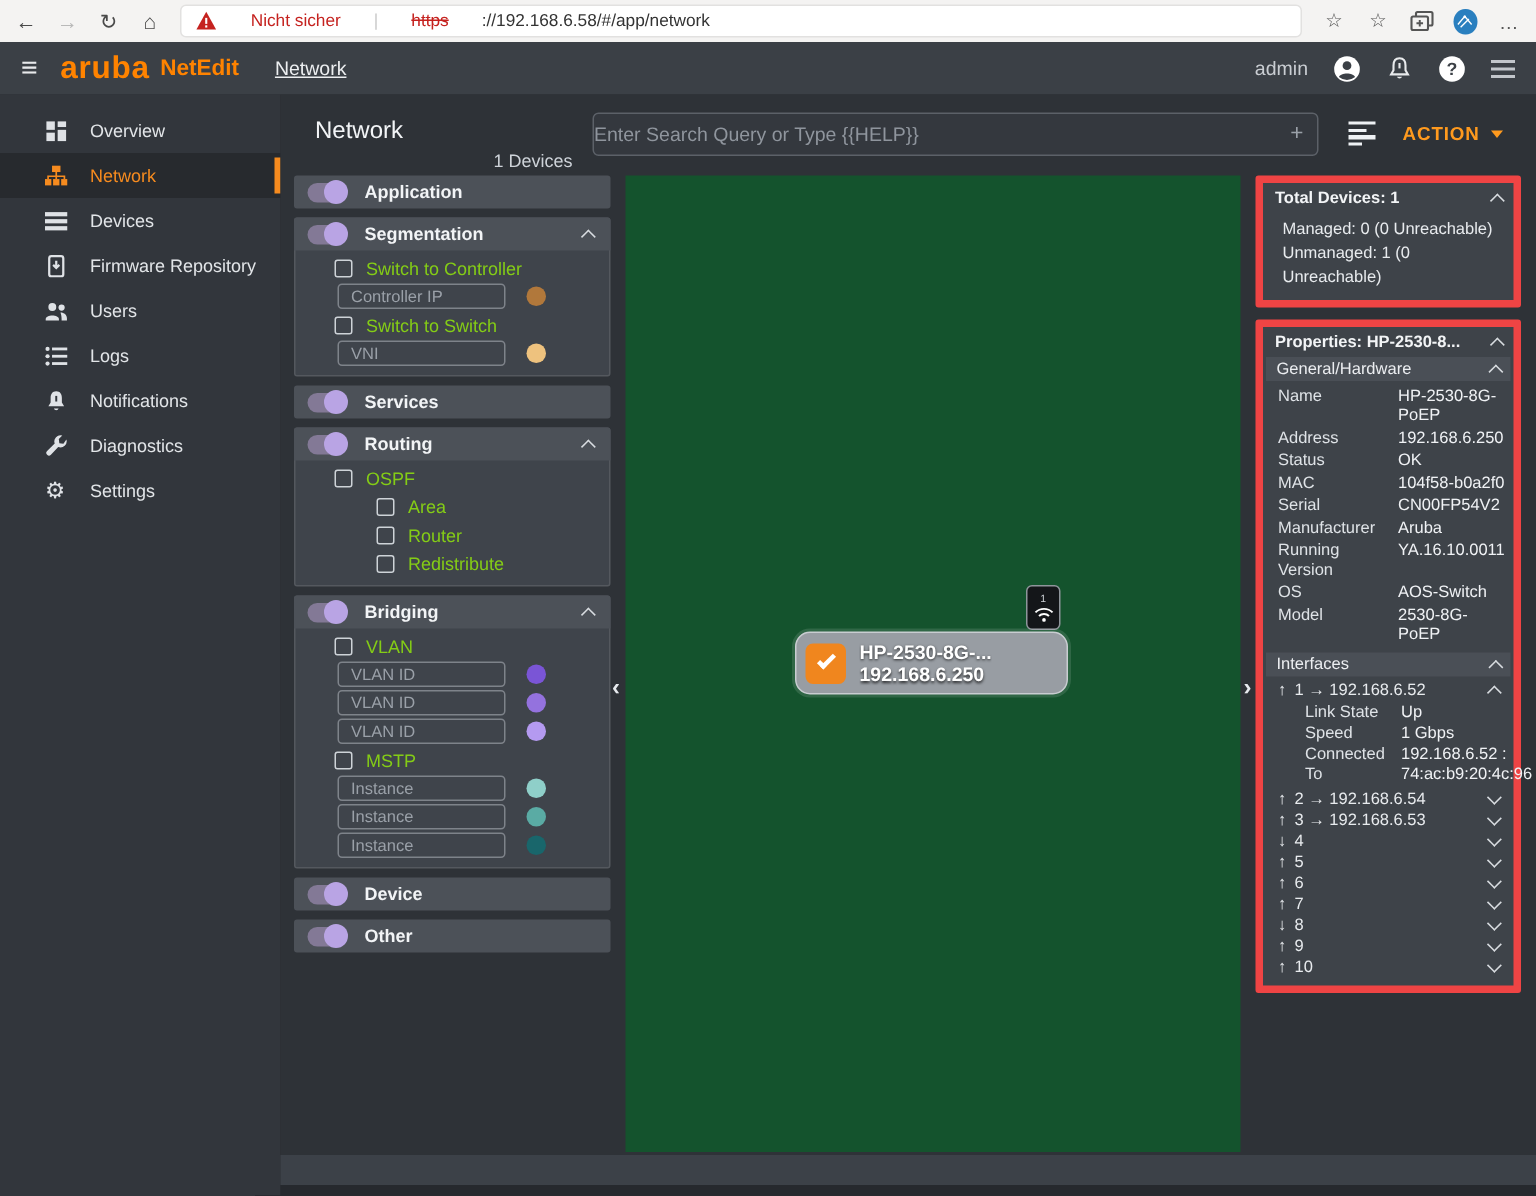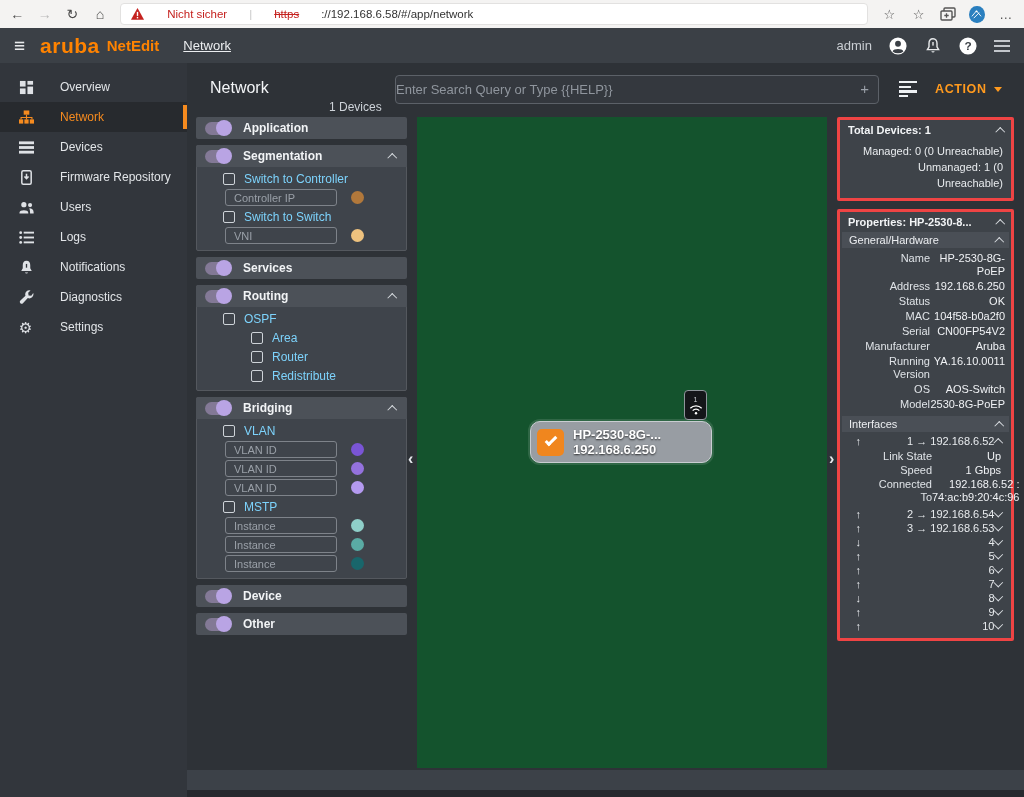--- a/index.html
+++ b/index.html
@@ -28,21 +28,21 @@
   .product { color:#ff8300; font-size:15px; font-weight:bold; margin-left:7px; }
   .navlink { color:#eceef0; font-size:13px; text-decoration:underline; margin-left:24px; cursor:pointer; }
   .appbar-right { margin-left:auto; display:flex; align-items:center; gap:17px; }
   .username { color:#c9cdd2; font-size:13px; }
   .appicon { width:18px; height:18px; display:flex; align-items:center; justify-content:center; cursor:pointer; }
   .menu-lines { display:flex; flex-direction:column; gap:3px; cursor:pointer; }
   .menu-lines i { display:block; width:16px; height:2px; background:#c2c6cb; }
 
   
   .sidebar { position:absolute; top:63px; left:0; width:187px; height:734px; background:#32363c; padding-top:9px; }
-  .sitem { position:relative; height:30px; display:flex; align-items:center; padding-left:19px; gap:26px;
+  .sitem { position:relative; height:30px; display:flex; align-items:center; padding-left:30px; gap:15px;
            color:#e2e5e8; font-size:12px; cursor:pointer; }
   .sitem svg, .sitem .glyph { color:#dfe2e6; flex:0 0 15px; }
   .sitem .glyph { font-size:15px; line-height:1; }
   .sitem.active { background:rgba(0,0,0,0.22); color:#f68b1f; }
   .sitem.active svg { color:#f68b1f; }
   .active-bar { position:absolute; right:0; top:3px; width:4px; height:24px; background:#f68b1f; }
 
   
   .main { position:absolute; top:63px; left:187px; width:837px; height:734px; background:#2e3237; }
   .pg-title { position:absolute; left:23px; top:16px; font-size:16px; color:#f3f5f7; }
@@ -67,21 +67,21 @@
   .fheader .flabel { color:#f2f4f6; font-size:12px; font-weight:bold; }
   .fgroup { background:#3f444b; border:1px solid #54585e; border-radius:2px; padding-bottom:5px; }
   .fgroup .fheader { background:#4c5158; border-radius:2px 2px 0 0; margin:-1px -1px 2px -1px; }
   .toggle { width:26px; height:13px; border-radius:7px; background:#837996; position:relative; flex:0 0 26px; cursor:pointer; }
   .toggle::after { content:""; position:absolute; right:-1px; top:-1.5px; width:16px; height:16px;
                    border-radius:50%; background:#b9a4e4; }
   .chev { display:inline-block; width:6.5px; height:6.5px; border-right:1.7px solid #d8dce0; border-bottom:1.7px solid #d8dce0; }
   .chev.up { transform:rotate(-135deg); margin-top:4px; }
   .chev.down { transform:rotate(45deg); margin-bottom:3px; }
   .fheader .chev { margin-left:auto; margin-right:3px; }
-  .frow { display:flex; align-items:center; height:19px; color:#7dd3fc; font-size:12px; gap:9px; }
+  .frow { display:flex; align-items:center; height:19px; color:#84cc16; font-size:12px; gap:9px; }
   .frow.lvl1 { padding-left:26px; }
   .frow.lvl2 { padding-left:54px; }
   .cb { width:12px; height:12px; border:1.4px solid #ced3d8; border-radius:2px; background:transparent;
         flex:0 0 12px; cursor:pointer; }
   .inprow { display:flex; align-items:center; height:19px; padding-left:28px; gap:0; }
   .finput { width:112px; height:17px; background:transparent; border:1px solid #7e838a; border-radius:3px;
             color:#cfd4d9; font-size:11px; padding:0 8px; outline:none; font-family:inherit; }
   .finput::placeholder { color:#9aa0a8; }
   .dot { width:13px; height:13px; border-radius:50%; margin-left:14px; flex:0 0 13px; }
 
@@ -99,21 +99,21 @@
                        border-bottom:3px solid #fff; transform:rotate(-45deg); margin-top:-4px; }
   .node-text { margin-left:9px; color:#fff; font-size:13px; font-weight:bold; line-height:15px;
                text-shadow:0 1px 2px rgba(0,0,0,0.75); white-space:nowrap; overflow:hidden; }
   .wifi-badge { position:absolute; left:267px; top:273px; width:23px; height:30px; background:#141619;
                 border:1px solid #8f959b; border-radius:4px; display:flex; flex-direction:column;
                 align-items:center; justify-content:center; gap:1px; }
   .wifi-count { font-size:7px; color:#cfd3d8; line-height:7px; }
 
   
   .rpanel { position:absolute; left:650px; top:54px; width:177px; display:flex; flex-direction:column; gap:8px; }
-  .rbox { background:#3e4349; border:3px solid #ef4444; border-radius:2px;text-align:right; }
+  .rbox { background:#3e4349; border:5px solid #ef4444; border-radius:2px; }
   .rhead { display:flex; align-items:center; padding:4px 8px; color:#f2f4f6; font-size:11px; font-weight:bold; cursor:pointer; }
   .rhead .chev { margin-left:auto; }
   .rsub { display:flex; align-items:center; background:#4a4f56; margin:0 2px; padding:2px 7px;
           color:#eceef1; font-size:11px; cursor:pointer; }
   .rsub .chev { margin-left:auto; }
   .tot-body { padding:3px 8px 7px 13px; color:#e8ebee; font-size:11px; line-height:16px; }
   .prop-rows { padding:3px 6px 4px 10px; }
   .prop-row { display:flex; font-size:11px; line-height:13px; padding:1px 0; }
   .prop-label { flex:0 0 80px; color:#dfe3e7; }
   .prop-value { flex:1; color:#f0f2f5; }

